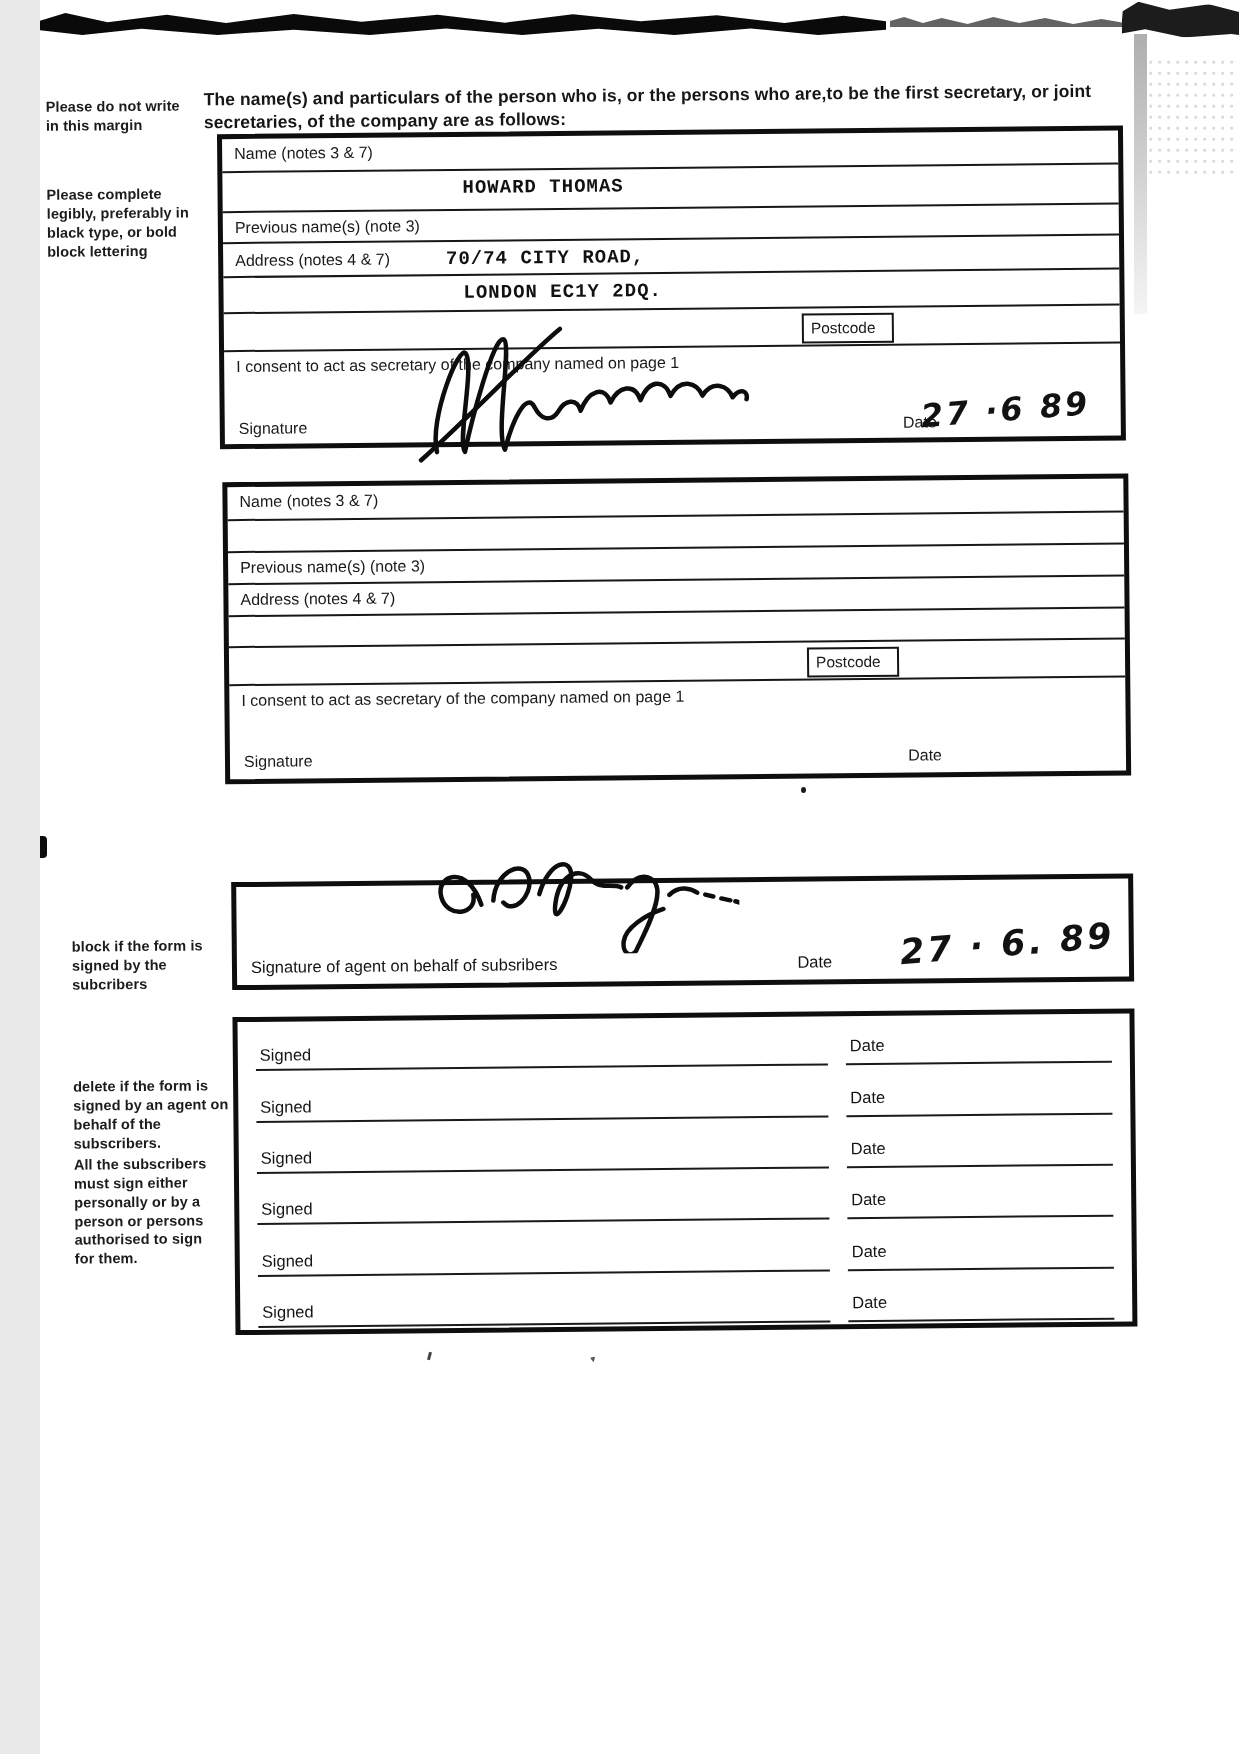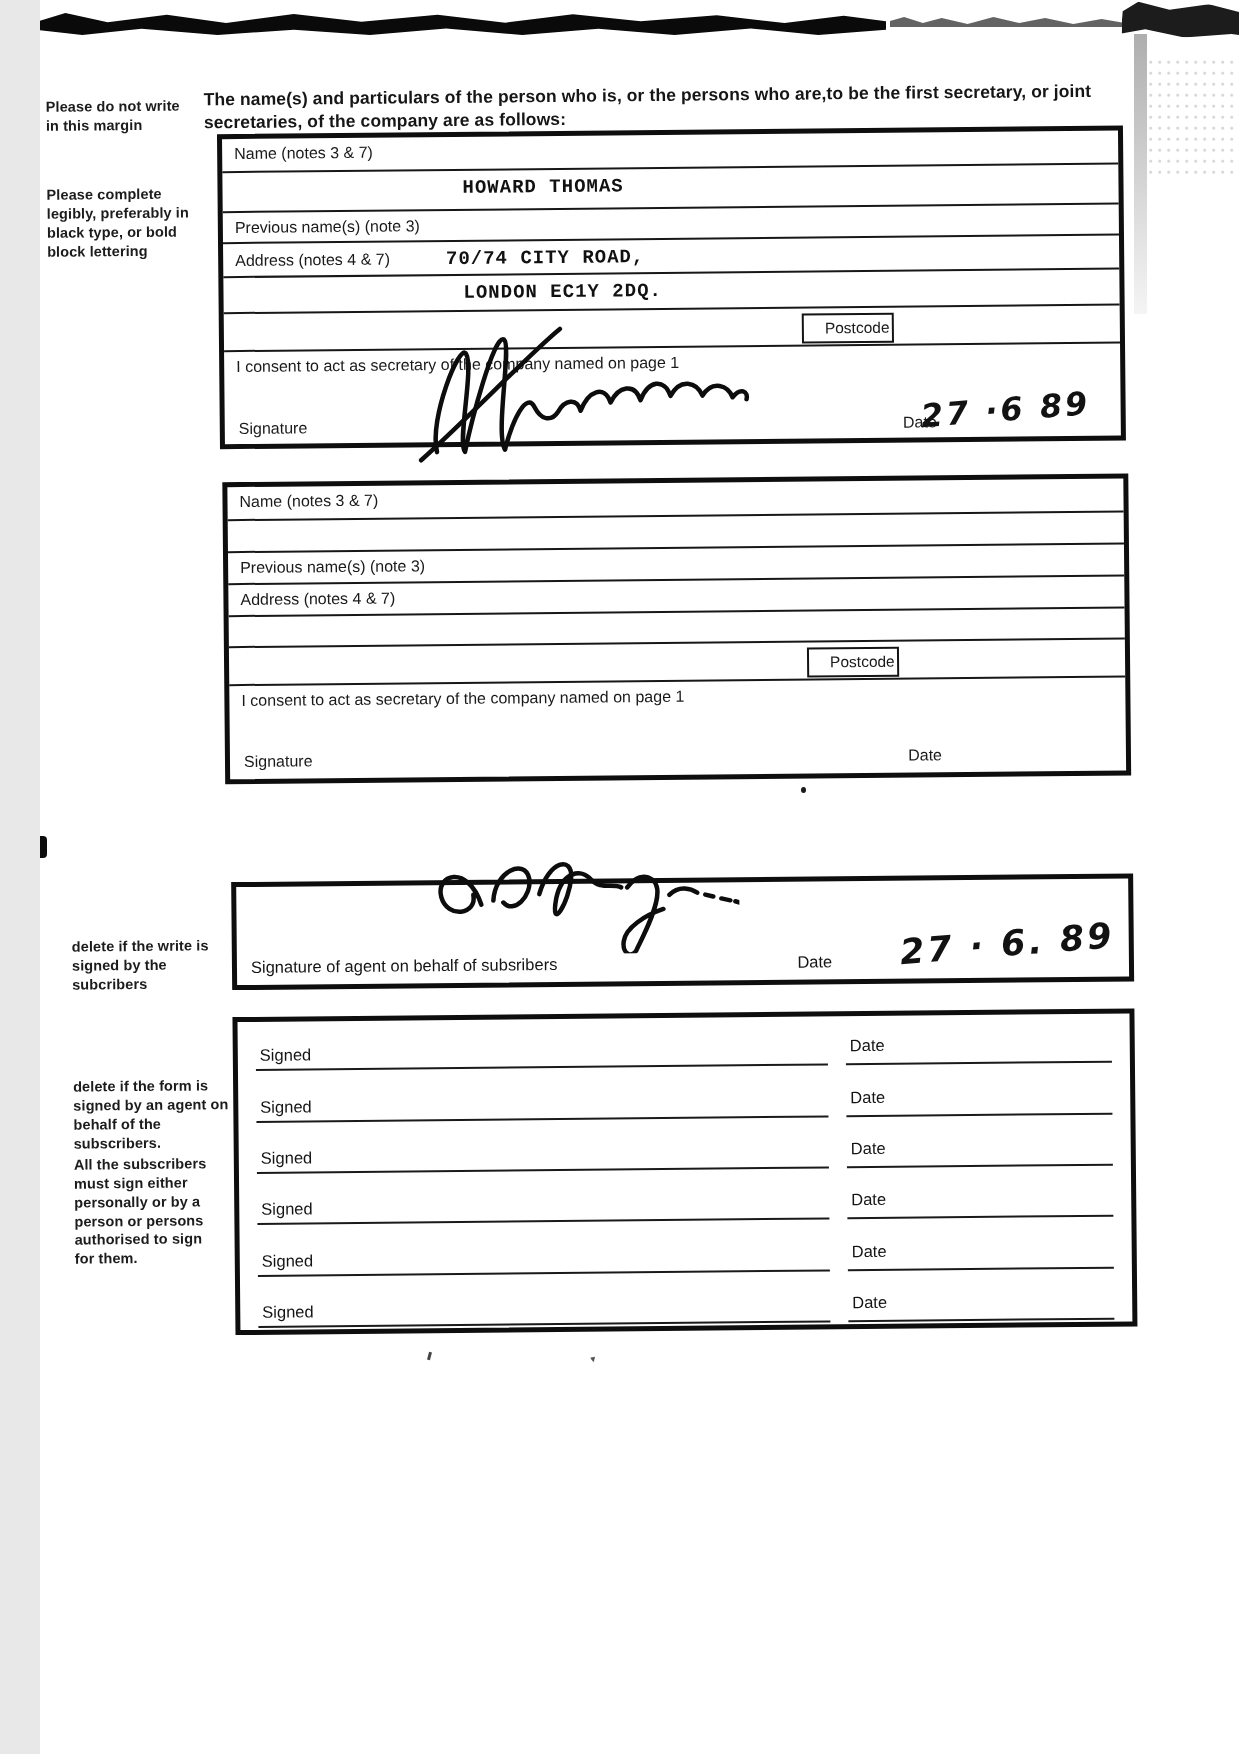--- a/index.html
+++ b/index.html
@@ -34,21 +34,21 @@
   
   .intro { position:absolute; left:170px; top:84px; width:912px; font-size:17.5px; font-weight:bold; line-height:1.32; color:#161616; letter-spacing:.1px; }
 
   
   .fbox { position:absolute; border:5px solid #0e0e0e; box-sizing:border-box; background:#fff; }
   .row { box-sizing:border-box; padding:6px 12px 2px; font-size:16px; color:#1a1a1a; position:relative; }
   .sep { border-bottom:2px solid #171717; }
   .type { font-family:"Liberation Mono", monospace; font-size:19px; font-weight:bold; letter-spacing:1px; color:#111; }
   .indent { padding-left:240px; }
   .addr-row { display:flex; align-items:baseline; gap:56px; }
-  .pcbox { position:absolute; left:578px; top:5px; height:30px; width:92px; border:2.5px solid #141414; display:flex; align-items:center; padding-left:21px; font-size:15.5px; box-sizing:border-box; background:#fff; }
+  .pcbox { position:absolute; left:578px; top:5px; height:30px; width:92px; border:2.5px solid #141414; display:flex; align-items:center; padding-left:7px; font-size:15.5px; box-sizing:border-box; background:#fff; }
   .sigrow { display:flex; align-items:flex-end; justify-content:space-between; padding:0 14px 6px; box-sizing:border-box; }
   .sigrow .right { display:flex; align-items:flex-end; gap:36px; padding-right:170px; font-size:16px; }
   .hand { font-family:"DejaVu Sans", sans-serif; font-style:italic; font-weight:bold; font-size:32px; letter-spacing:3px; color:#121212; display:inline-block; transform:rotate(-4deg); white-space:nowrap; }
   .hand-abs1 { position:absolute; right:30px; bottom:8px; }
   .hand-abs2 { position:absolute; right:14px; bottom:14px; font-size:35px; }
 
   
   .agent-inner { display:flex; flex-direction:column; justify-content:flex-end; height:100%; box-sizing:border-box; padding:0 14px 8px; }
   .agent-row { display:flex; align-items:flex-end; font-size:16.5px; }
   .agent-row .cap { flex:0 0 auto; }
@@ -76,21 +76,21 @@
   <div class="artifact left-tick"></div>
   <div class="artifact dot-a"></div>
   <div class="artifact dot-b"></div>
   <div class="artifact dot-c"></div>
   <div class="artifact dot-d"></div>
 
   <div class="skew">
 
     <div class="mnote" style="left:12px; top:92px; width:150px;">Please do not write in this margin</div>
     <div class="mnote" style="left:12px; top:180px; width:162px;">Please complete legibly, preferably in black type, or bold block lettering</div>
-    <div class="mnote" style="left:30px; top:932px; width:142px;">delete if the write is signed by the subcribers</div>
+    <div class="mnote" style="left:30px; top:932px; width:142px;">block if the form is signed by the subcribers</div>
     <div class="mnote" style="left:30px; top:1072px; width:165px;">delete if the form is signed by an agent on behalf of the subscribers.</div>
     <div class="mnote" style="left:30px; top:1150px; width:150px;">All the subscribers must sign either personally or by a person or persons authorised to sign for them.</div>
 
     <div class="intro">The name(s) and particulars of the person who is, or the persons who are,to be the first secretary, or joint secretaries, of the company are as follows:</div>
 
     <div class="fbox" style="left:183px; top:130px; width:906px; height:315px;">
       <div class="row sep" style="height:34px;">Name (notes 3 &amp; 7)</div>
       <div class="row sep indent" style="height:40px;">
         <span class="type">HOWARD THOMAS</span>
       </div>

